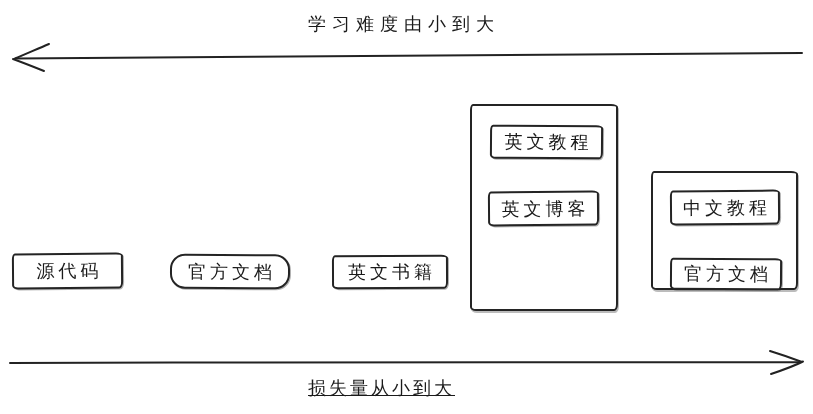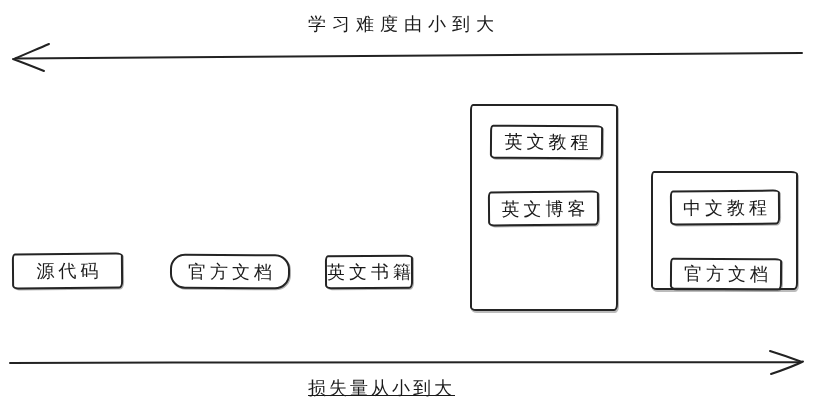--- a/index.html
+++ b/index.html
@@ -88,21 +88,21 @@
   </svg>
 
   <div class="sketch-box tilt-a" style="left:12px; top:253px; width:111px; height:36px;">
     <span class="box-label">源代码</span>
   </div>
 
   <div class="sketch-box tilt-b" style="left:170px; top:254px; width:120px; height:35px;border-radius:15px;">
     <span class="box-label">官方文档</span>
   </div>
 
-  <div class="sketch-box tilt-c" style="left:325px; top:255px; width:88px; height:34px;">
+  <div class="sketch-box tilt-c" style="left:332px; top:255px; width:116px; height:34px;">
     <span class="box-label">英文书籍</span>
   </div>
 
   <div class="sketch-box group-box" style="left:470px; top:104px; width:148px; height:207px;">
 
     <div class="sketch-box tilt-b" style="left:18px; top:19px; width:113px; height:34px;">
       <span class="box-label">英文教程</span>
     </div>
 
     <div class="sketch-box tilt-a" style="left:16px; top:85px; width:111px; height:35px;">

